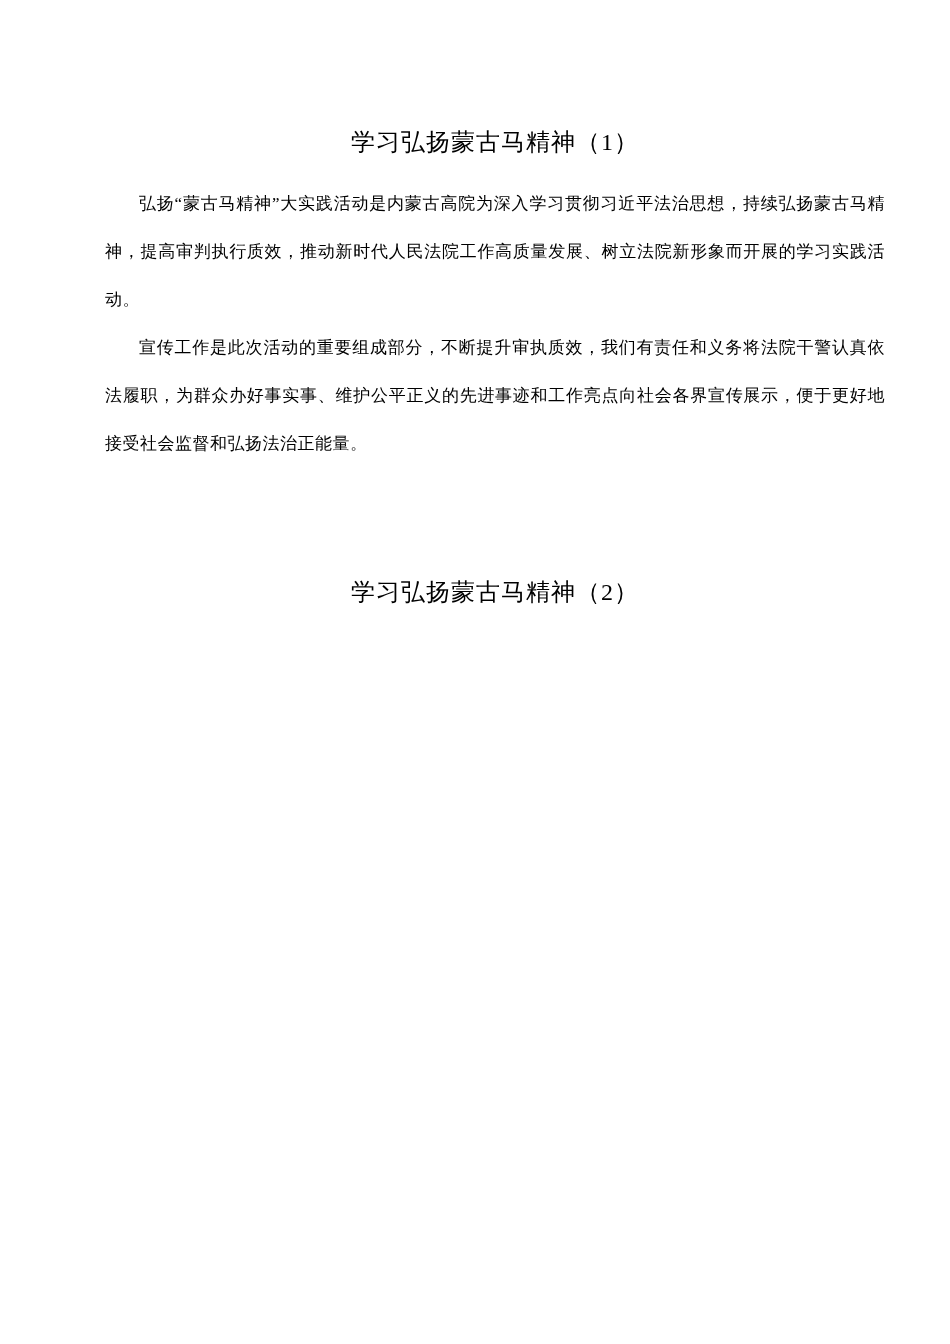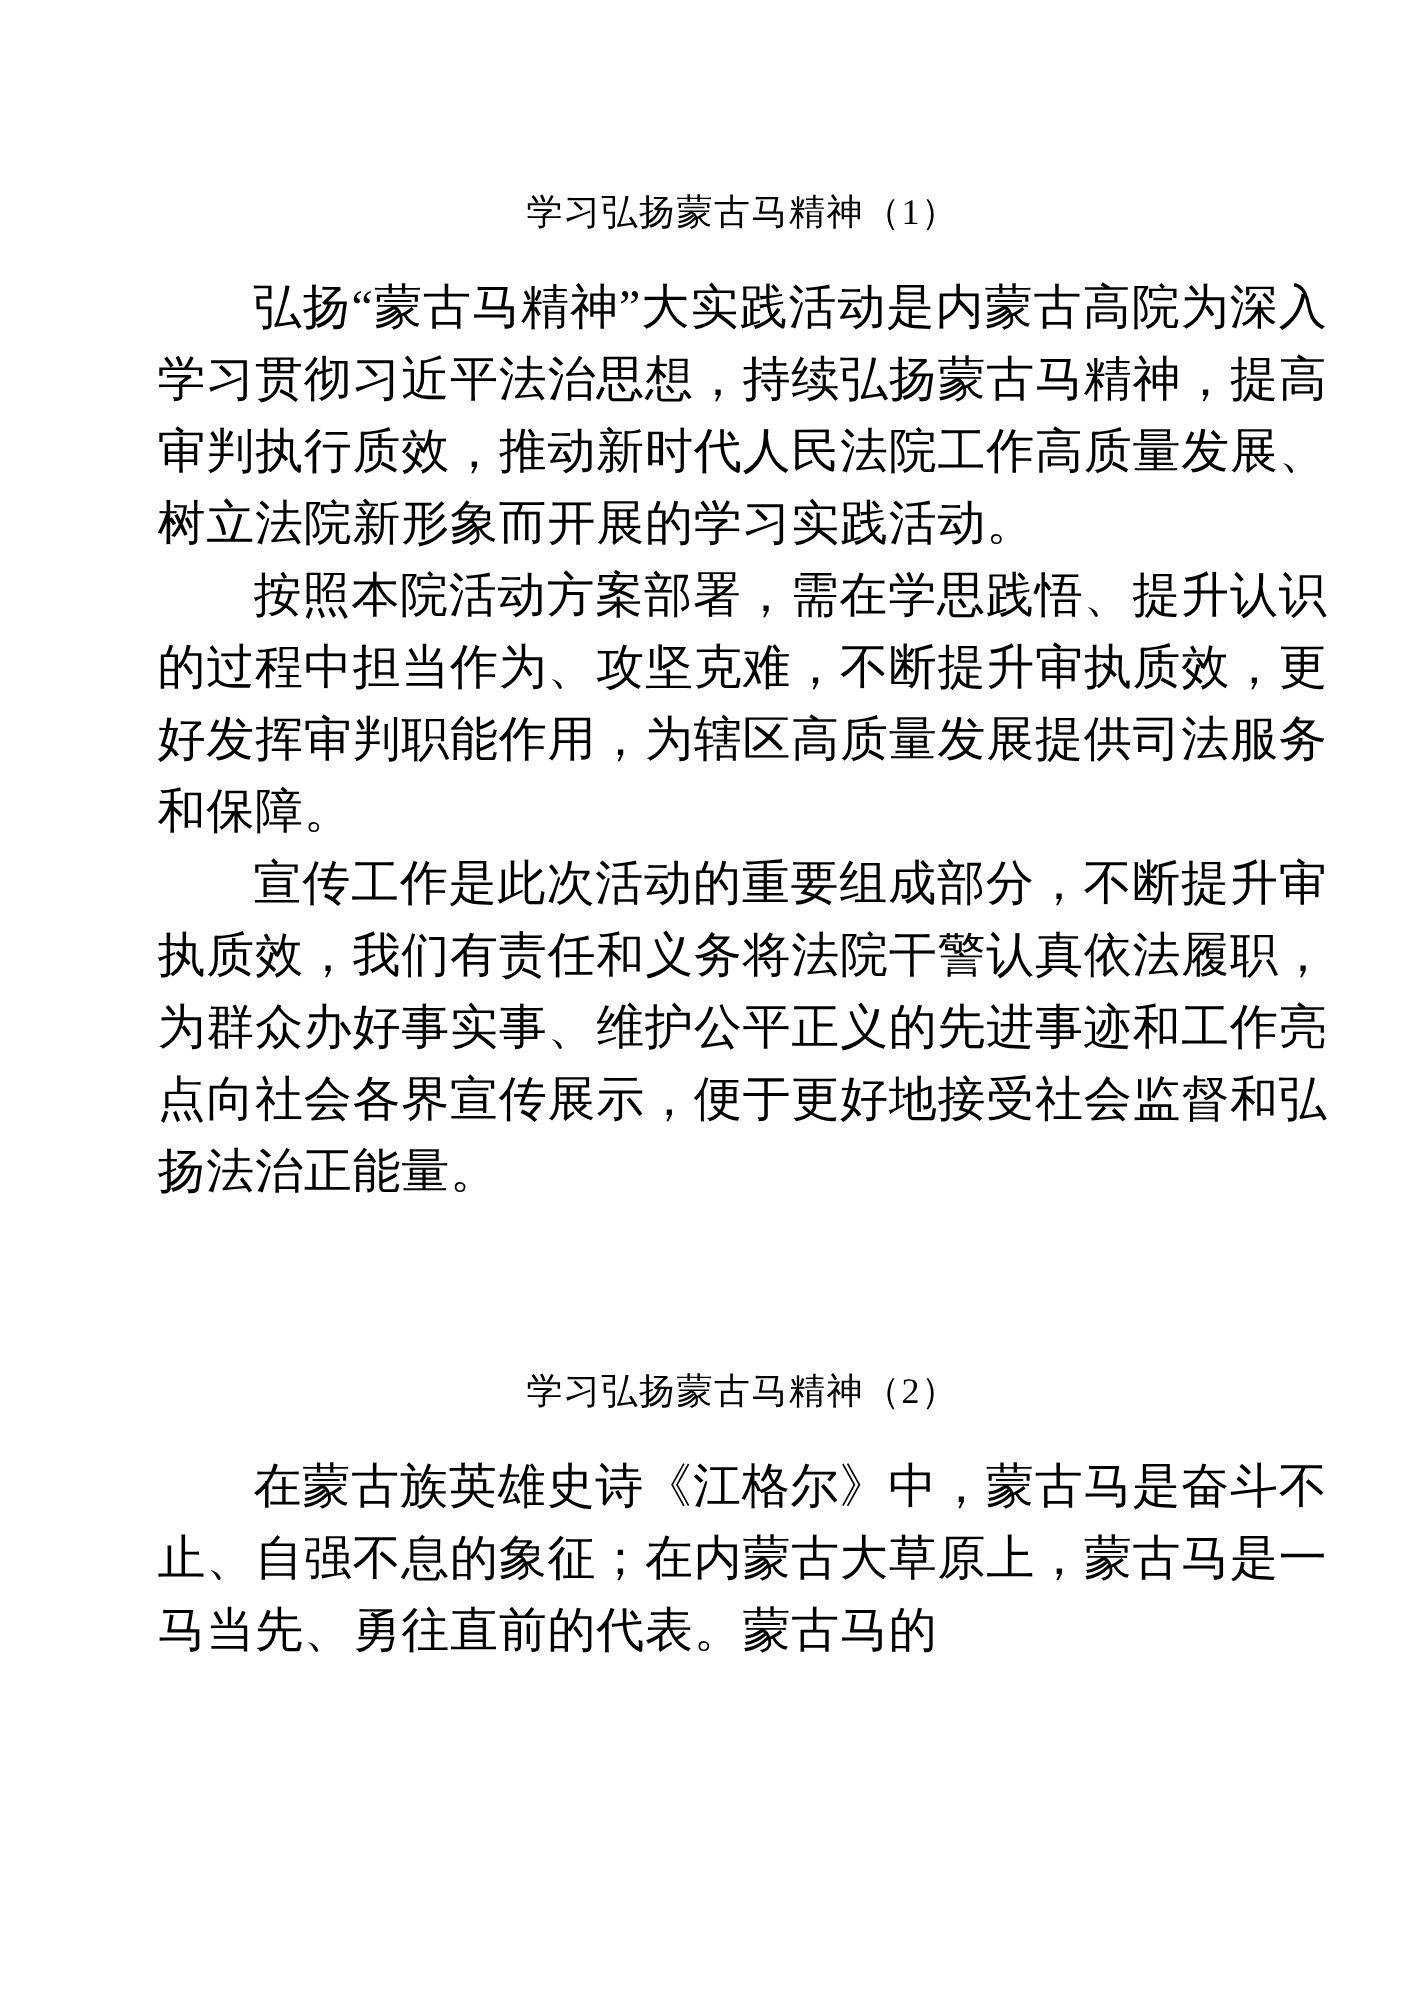--- a/index.html
+++ b/index.html
@@ -25,42 +25,40 @@
   .doc-title {
     margin: 0 0 14px 0;
     font-size: 24px;
     font-weight: 400;
     line-height: 48px;
     text-align: center;
     letter-spacing: 1px;
   }
   .para {
     margin: 0;
-    font-size: 32px;
+    font-size: 17px;
     line-height: 48px;
     text-align: justify;
     text-indent: 2em;
     letter-spacing: 0.5px;
   }
   .section-gap {
     height: 100px;
   }
 </style>
 </head>
 <body>
 
 <div class="page">
 
   <section class="doc-section">
     <h1 class="doc-title">学习弘扬蒙古马精神（1）</h1>
     <p class="para">弘扬“蒙古马精神”大实践活动是内蒙古高院为深入学习贯彻习近平法治思想，持续弘扬蒙古马精神，提高审判执行质效，推动新时代人民法院工作高质量发展、树立法院新形象而开展的学习实践活动。</p>
-    <p class="para">按照本院活动方案部署，需在学思践悟、提升认识的过程中担当作为、攻坚克难，不断提升审执质效，更好发挥审判职能作用，为辖区高质量发展提供司法服务和保障。</p>
     <p class="para">宣传工作是此次活动的重要组成部分，不断提升审执质效，我们有责任和义务将法院干警认真依法履职，为群众办好事实事、维护公平正义的先进事迹和工作亮点向社会各界宣传展示，便于更好地接受社会监督和弘扬法治正能量。</p>
   </section>
 
   <div class="section-gap"></div>
 
   <section class="doc-section">
     <h1 class="doc-title">学习弘扬蒙古马精神（2）</h1>
-    <p class="para">在蒙古族英雄史诗《江格尔》中，蒙古马是奋斗不止、自强不息的象征；在内蒙古大草原上，蒙古马是一马当先、勇往直前的代表。蒙古马的</p>
   </section>
 
 </div>
 
 </body></html>

